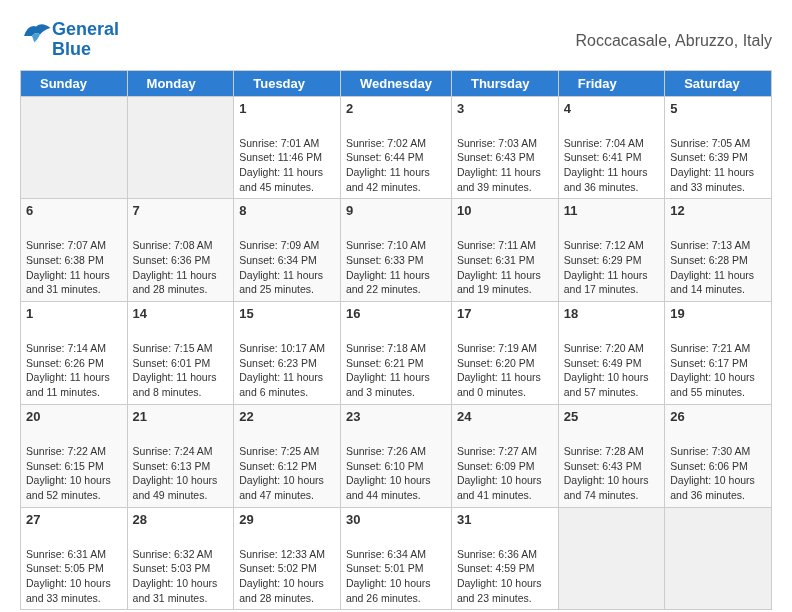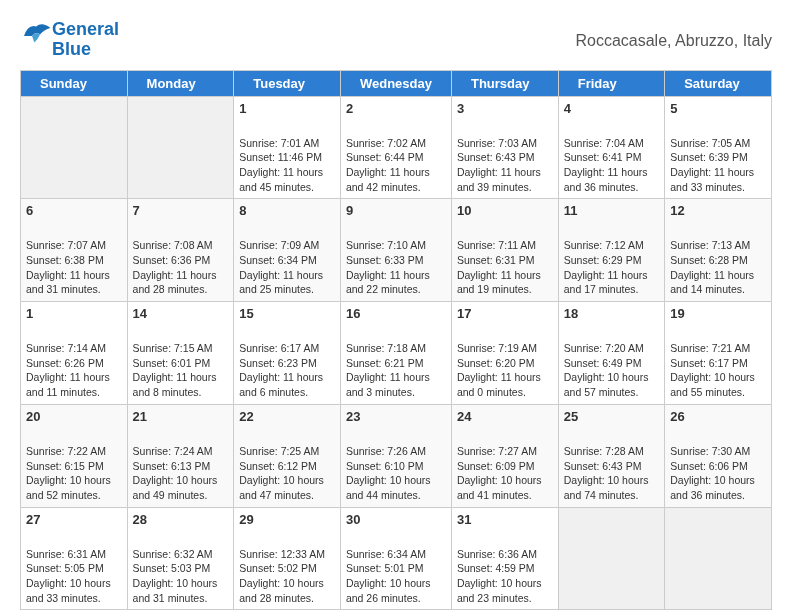--- a/index.html
+++ b/index.html
@@ -182,21 +182,21 @@
         <td>
           <span class="day-number">1</span>
           <div class="day-info"><span>Sunrise: 7:14 AM</span><br><span>Sunset: 6:26 PM</span><br><span>Daylight: 11 hours and 11 minutes.</span></div>
         </td>
         <td>
           <span class="day-number">14</span>
           <div class="day-info"><span>Sunrise: 7:15 AM</span><br><span>Sunset: 6:01 PM</span><br><span>Daylight: 11 hours and 8 minutes.</span></div>
         </td>
         <td>
           <span class="day-number">15</span>
-          <div class="day-info"><span>Sunrise: 6:17 AM</span><br><span>Sunset: 6:23 PM</span><br><span>Daylight: 11 hours and 6 minutes.</span></div>
+          <div class="day-info"><span>Sunrise: 10:17 AM</span><br><span>Sunset: 6:23 PM</span><br><span>Daylight: 11 hours and 6 minutes.</span></div>
         </td>
         <td>
           <span class="day-number">16</span>
           <div class="day-info"><span>Sunrise: 7:18 AM</span><br><span>Sunset: 6:21 PM</span><br><span>Daylight: 11 hours and 3 minutes.</span></div>
         </td>
         <td>
           <span class="day-number">17</span>
           <div class="day-info"><span>Sunrise: 7:19 AM</span><br><span>Sunset: 6:20 PM</span><br><span>Daylight: 11 hours and 0 minutes.</span></div>
         </td>
         <td>

